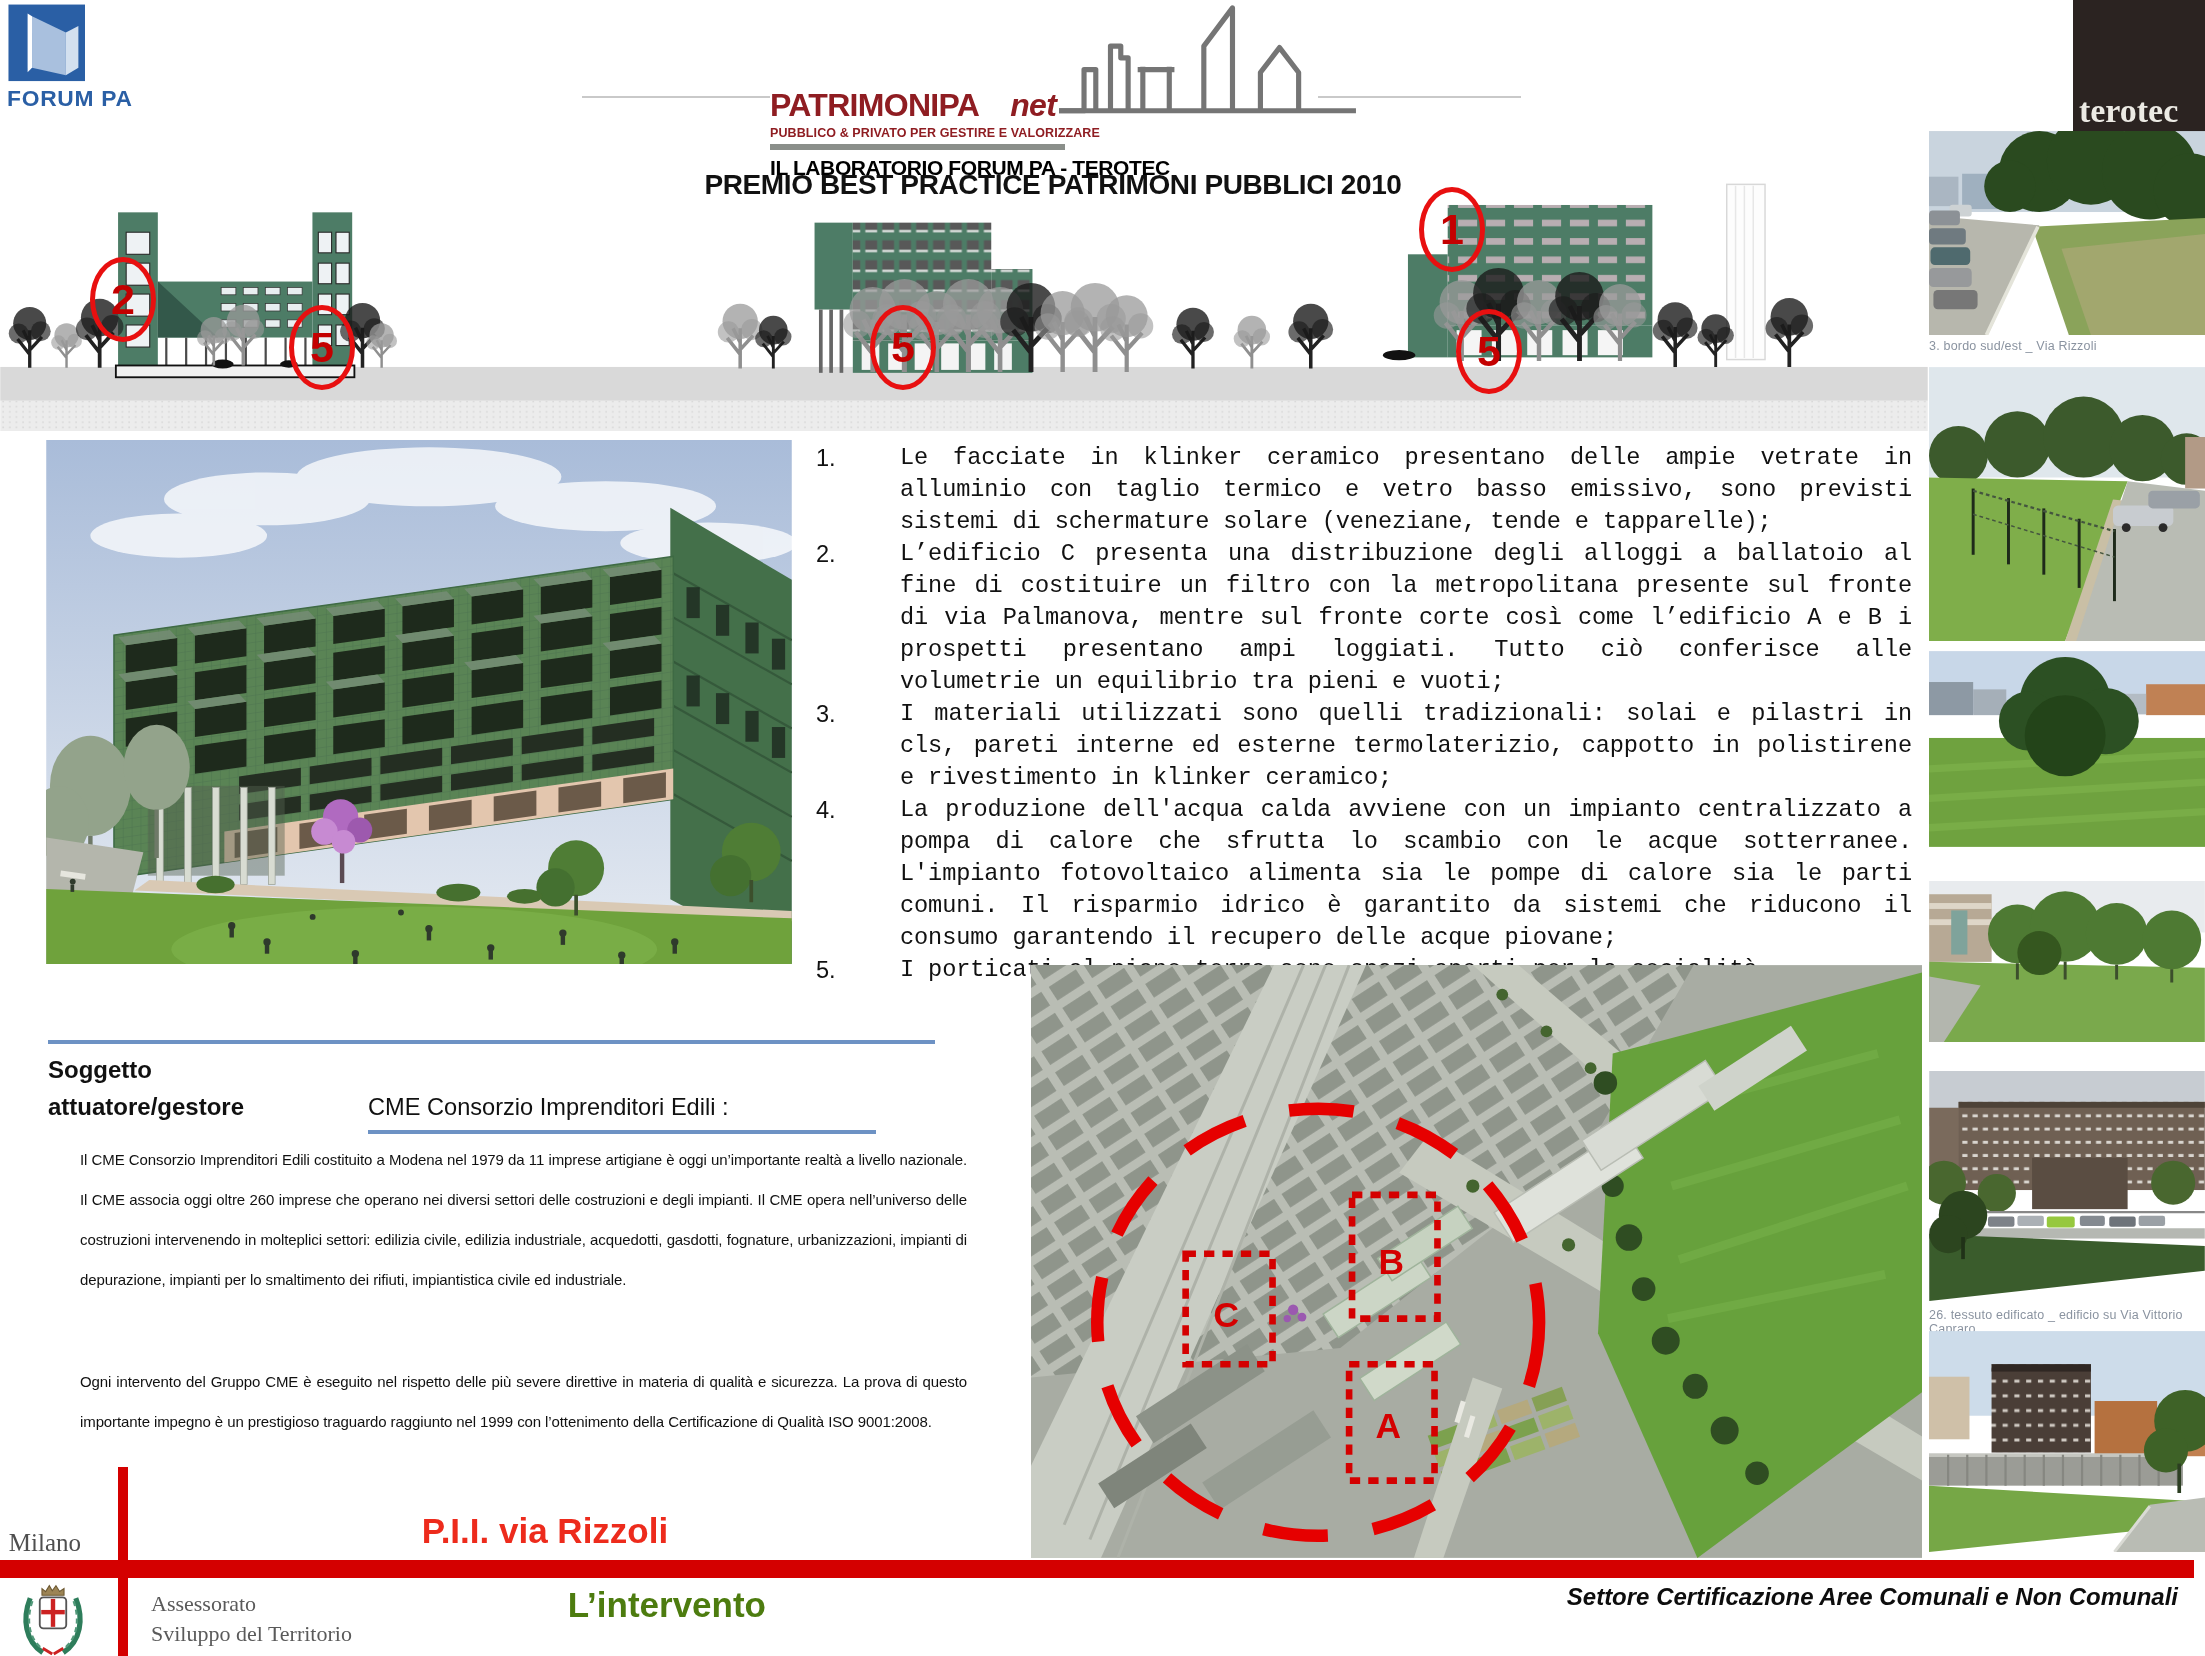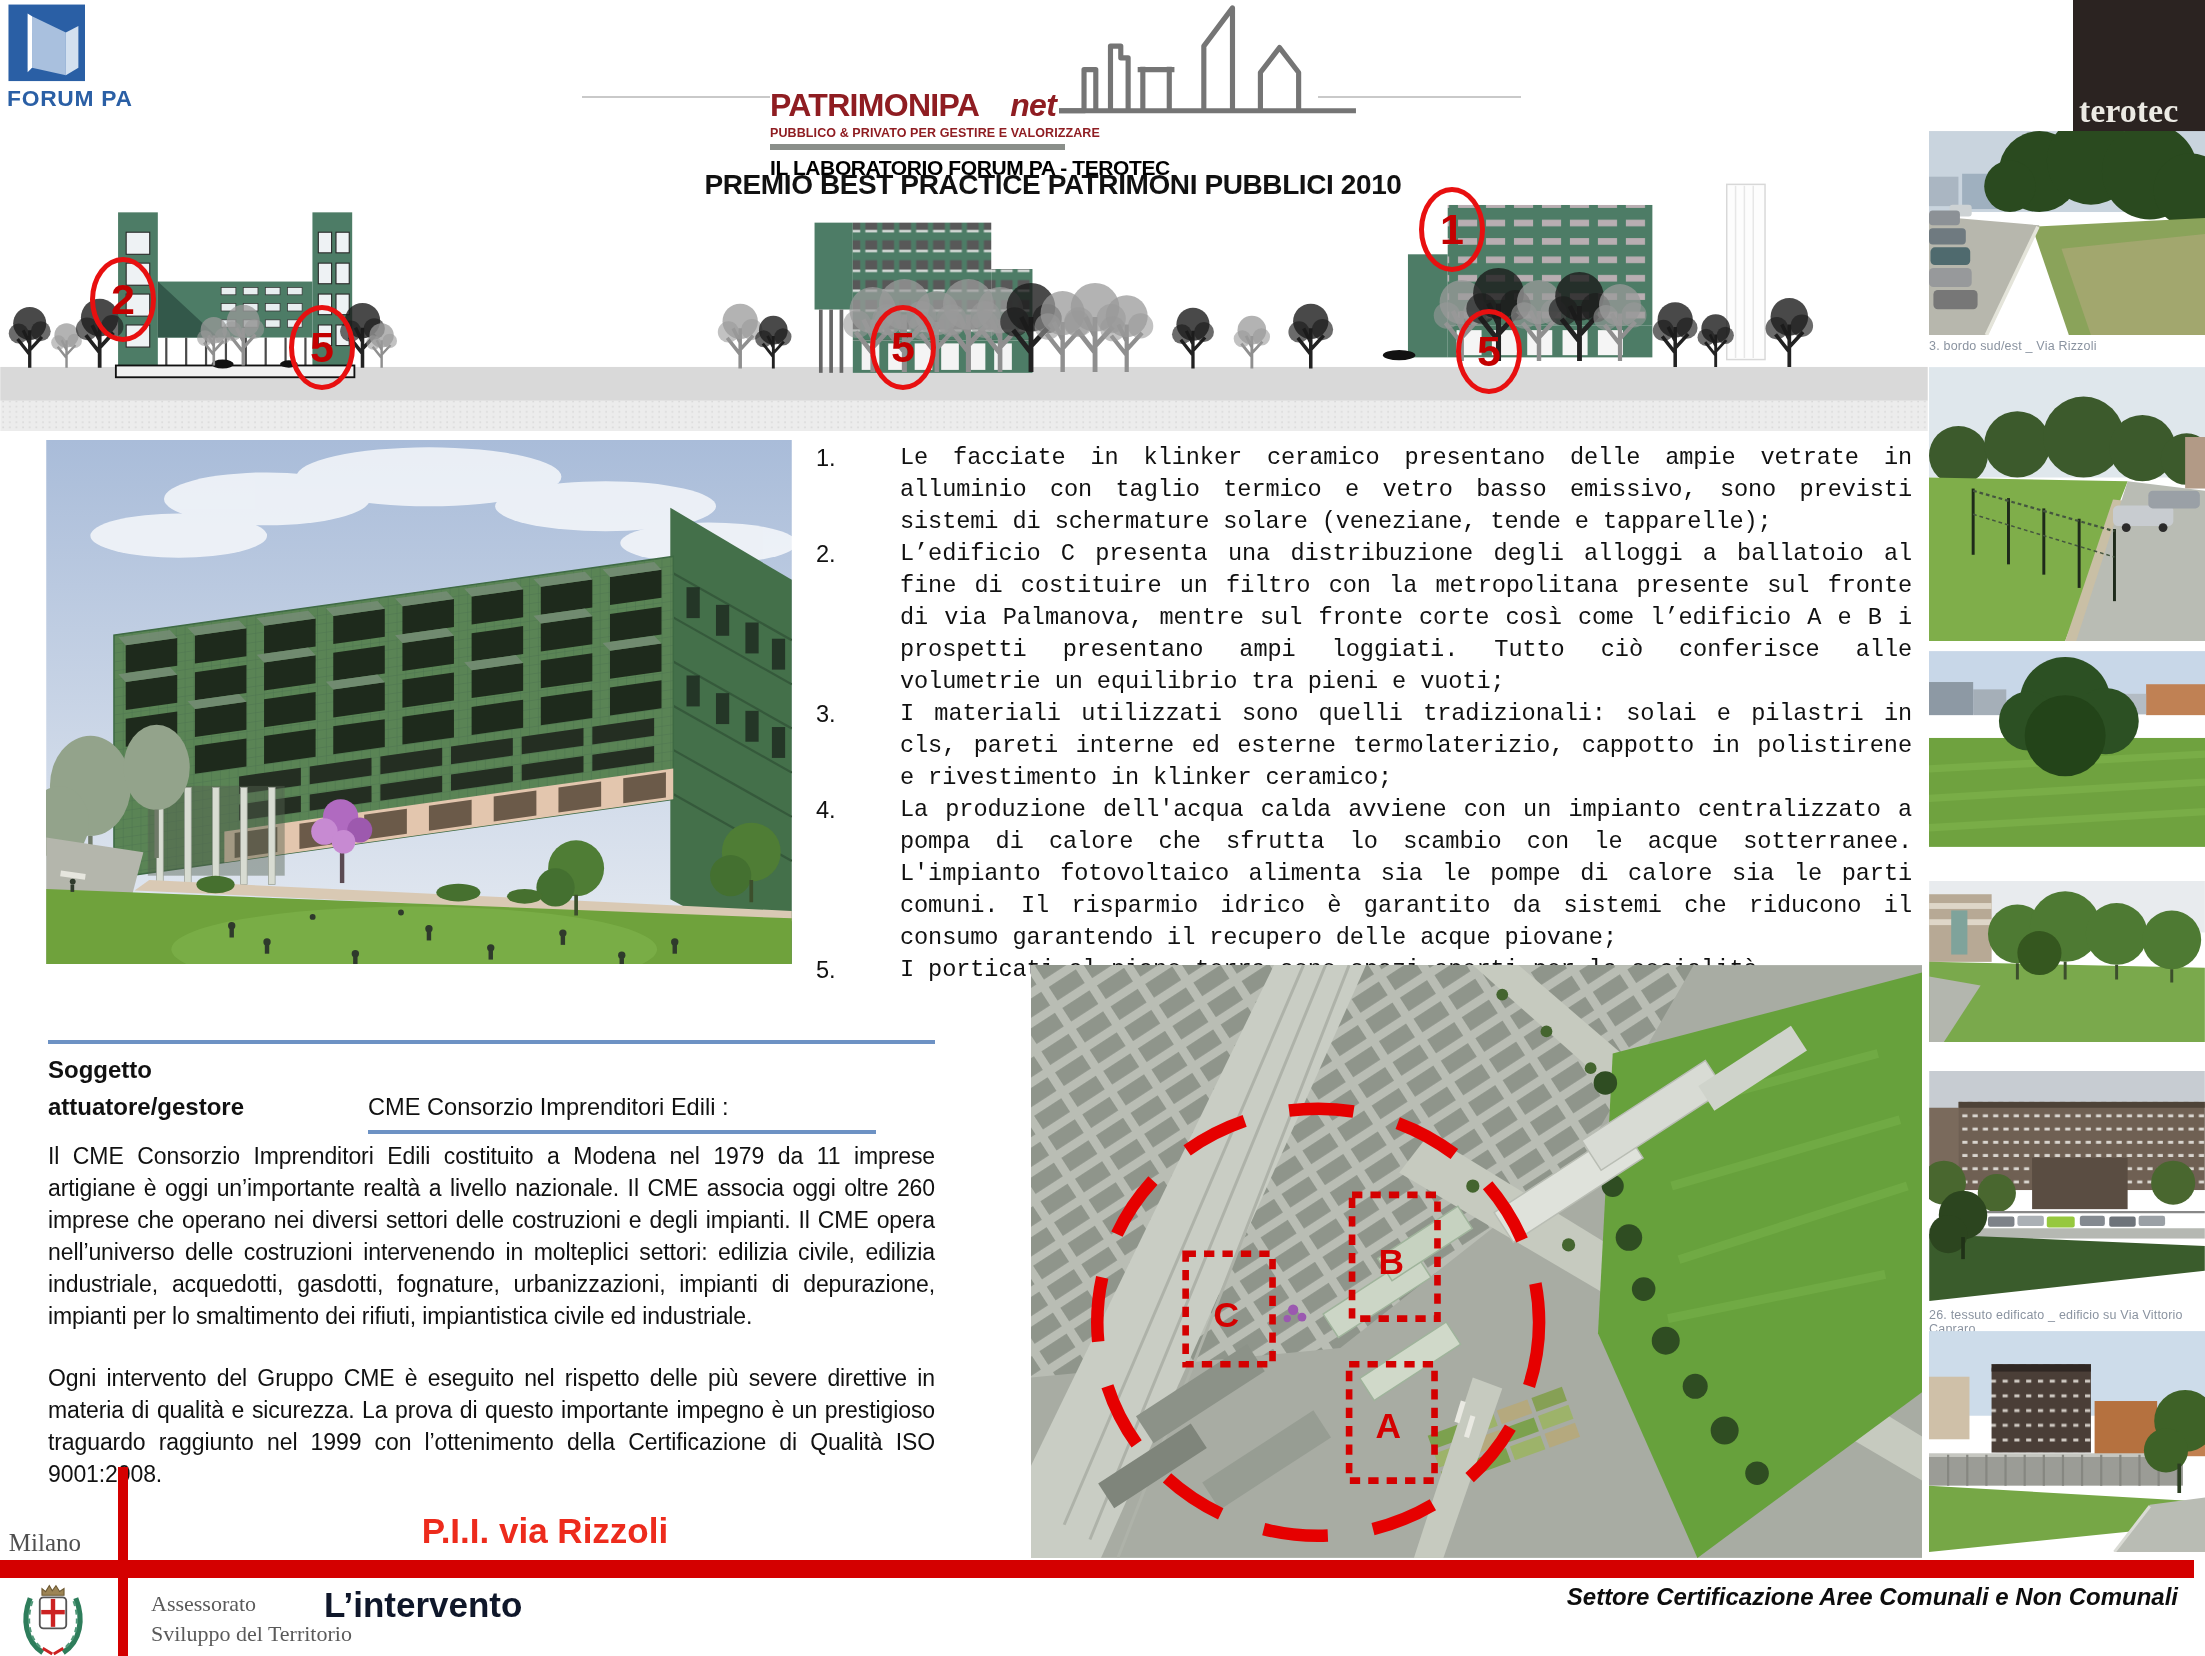--- a/index.html
+++ b/index.html
@@ -22,28 +22,28 @@
   .marker span{font-size:43px;font-weight:bold;color:#c40000;line-height:1;}
   
   .nlist{width:1096px;}
   .nlist .item{display:grid;grid-template-columns:84px 1fr;}
   .nlist .num{font-size:23.6px;line-height:32px;}
   .nlist .txt{font-size:23.6px;line-height:32px;text-align:justify;letter-spacing:-0.1px;font-family:Liberation Mono, monospace;}
   
   .lbl{font-size:24px;font-weight:bold;}
   .val{font-size:23.6px;}
   .rule-blue{height:3.7px;background:#6d92c4;}
-  .para{font-size:23px;line-height:32px;text-align:justify;letter-spacing:-0.1px;}
+  .para{font-size:15px;line-height:40px;text-align:justify;letter-spacing:-0.1px;margin-left:32px;}
   
   .photo-cap{font-size:12.5px;color:#8a93a0;letter-spacing:0.2px;}
   
   .red{background:#d40000;}
   .milano-serif{font-family:"Liberation Serif",serif;color:#4f4f4f;}
   .project-title{font-size:35px;font-weight:bold;color:#ed2b1c;text-align:center;}
-  .section-title{font-size:35px;font-weight:bold;color:#0f172a;text-align:left;}
+  .section-title{font-size:35px;font-weight:bold;color:#4d7c0f;text-align:right;}
   .sector-note{font-size:24px;font-weight:bold;font-style:italic;text-align:right;color:#0d0d0d;}
 </style>
 </head>
 <body>
 
 <div class="page">
 
   <svg class="abs" style="left:7.4px;top:2.9px" width="156" height="112" viewBox="0 0 212 152">
     <rect x="2" y="2" width="104" height="104" fill="#2a5fa5"></rect>
     <polygon points="28,14 34,18 34,88 28,94" fill="#ffffff"></polygon>

